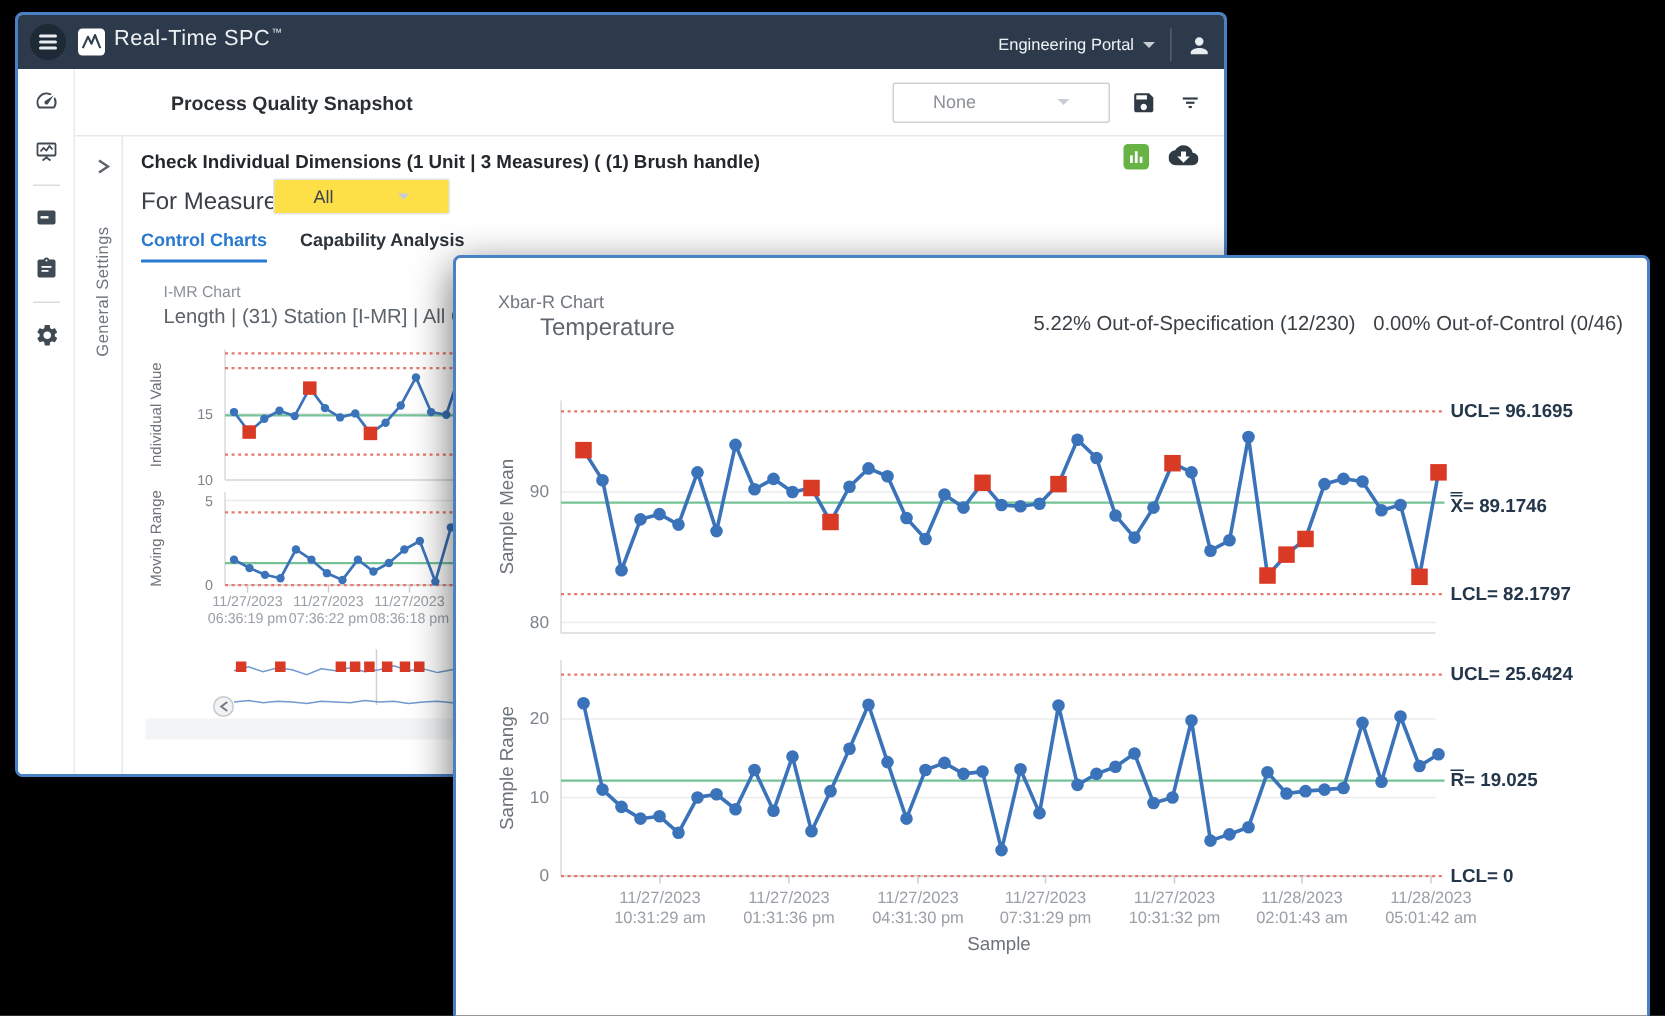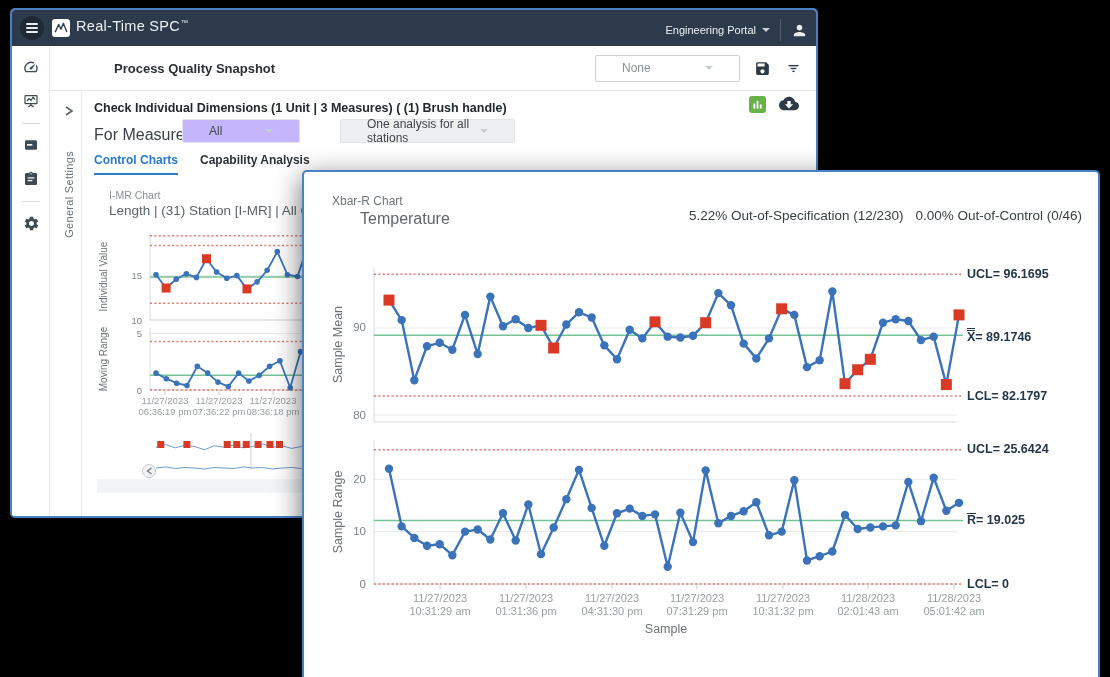--- a/index.html
+++ b/index.html
@@ -51,21 +51,21 @@
   .expand-btn { background:none; border:none; cursor:pointer; margin:14px 0 0 4px; }
   .collapsed-label { position:absolute; top:60px; left:3px; writing-mode:vertical-rl; transform:rotate(180deg);
                      font-size:11px; color:#6c757c; letter-spacing:.3px; }
   .analysis-area { position:absolute; left:70px; right:0; top:45px; bottom:0; padding:0; }
   .card-heading { position:absolute; left:12px; top:10px; font-size:12.5px; font-weight:bold; color:#23282d; }
   .green-chart-btn { position:absolute; left:667px; top:5px; width:17px; height:17px; background:#67b346;
                      border:none; border-radius:3px; cursor:pointer; display:flex; align-items:center; justify-content:center; }
   .cloud-btn { position:absolute; left:697px; top:4px; background:none; border:none; cursor:pointer; }
   .fm-label { position:absolute; left:12px; top:35px; font-size:16px; color:#3a4046; }
   .measure-select { position:absolute; left:100px; top:28px; width:118px; height:24px;
-                    background:#c4b5fd; border:1px solid #e2e5e7; border-radius:2px; color:#3f464d; }
+                    background:#fde047; border:1px solid #e2e5e7; border-radius:2px; color:#3f464d; }
   .station-select { position:absolute; left:258px; top:28px; width:175px; height:24px;
                     background:#edeff1; border:1px solid #e2e5e7; border-radius:2px; color:#3f464d; }
   .tabs { position:absolute; left:12px; top:62px; display:flex; gap:22px; }
   .tab { font-size:12px; font-weight:bold; color:#2b3238; padding-bottom:6px; cursor:pointer; border-bottom:2px solid transparent; }
   .tab.active { color:#2879d0; border-bottom-color:#2879d0; }
 
   .imr-block { position:absolute; left:15px; top:98px; width:560px; }
   .imr-type { padding-left:12px; font-size:10.5px; color:#8a9096; }
   .imr-subtitle { padding-left:12px; font-size:13.5px; color:#5c646b; margin-top:2px; }
   .imr-strip { position:absolute; left:0px; top:290px; width:560px; height:14px; background:#f3f4f6; }
@@ -194,24 +194,20 @@
             </svg>
         </button>
         <button class="cloud-btn">
           <svg width="20" height="17" viewBox="0 0 24 20" fill="#2f3a45">
               <path d="M19.35 8.04C18.67 4.59 15.64 2 12 2 9.11 2 6.6 3.64 5.35 6.04 2.34 6.36 0 8.91 0 12c0 3.31 2.69 6 6 6h13c2.76 0 5-2.24 5-5 0-2.64-2.05-4.78-4.65-4.96zM17 11l-5 5-5-5h3V7h4v4h3z"></path>
             </svg>
         </button>
         <div class="fm-label">For Measure:</div>
         <div class="select measure-select">
           <span>All</span>
-          <span class="caret"></span>
-        </div>
-        <div class="select station-select">
-          <span>One analysis for all stations</span>
           <span class="caret"></span>
         </div>
         <div class="tabs">
           <div class="tab active">Control Charts</div>
           <div class="tab">Capability Analysis</div>
         </div>
 
         <div class="imr-block">
           <div class="imr-type">I-MR Chart</div>
           <div class="imr-subtitle">Length | (31) Station [I-MR] | All Operators</div>

